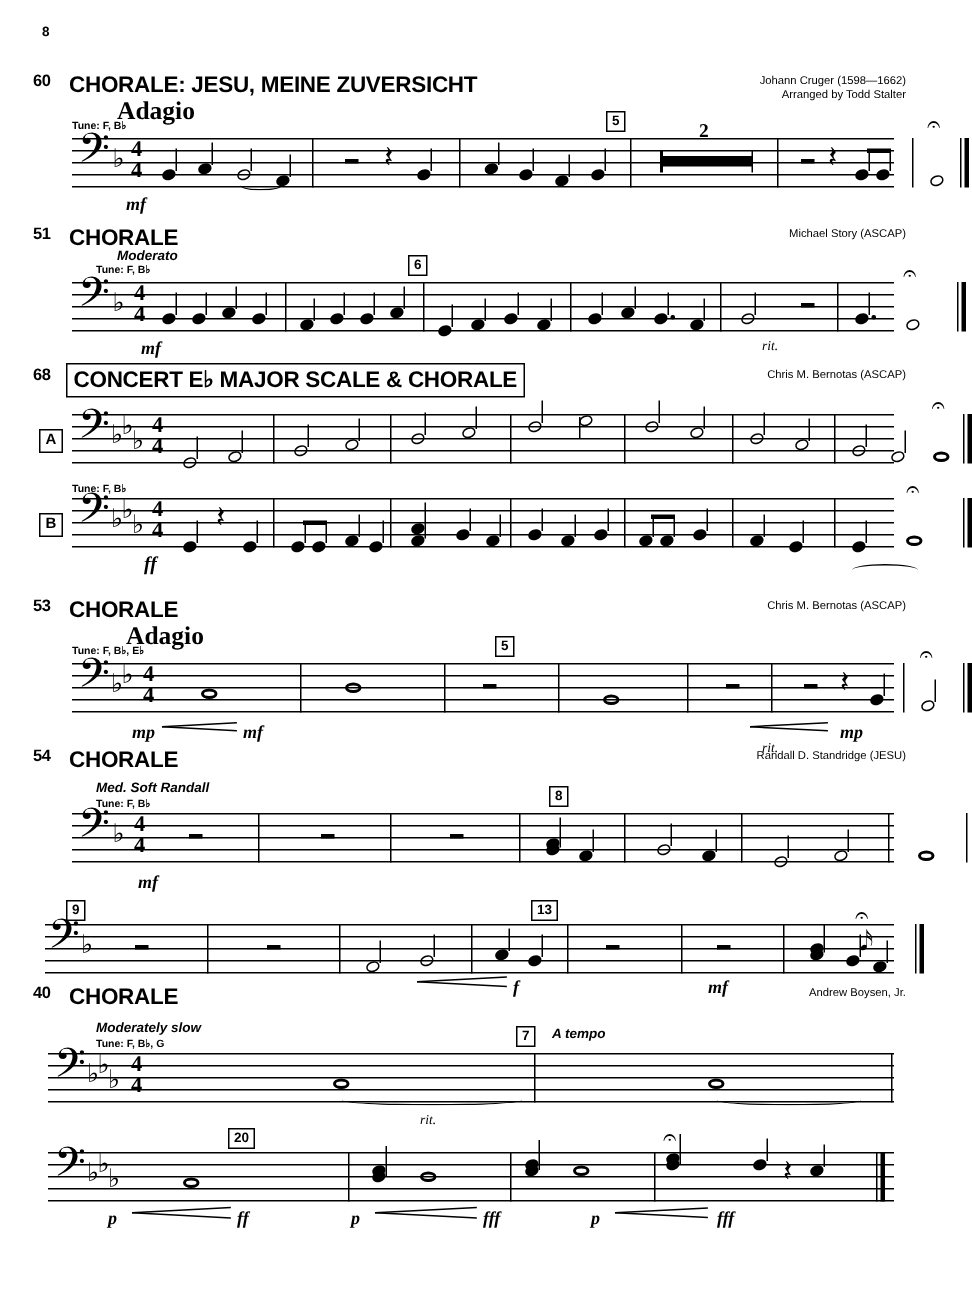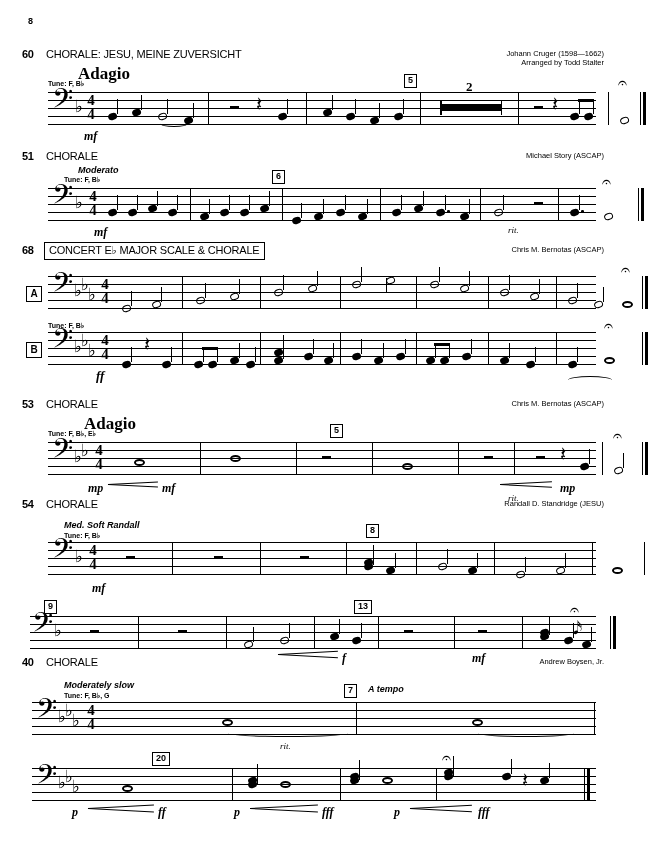--- a/index.html
+++ b/index.html
@@ -46,22 +46,22 @@
     font-family: "Liberation Sans", sans-serif;
     font-size: 11px;
     font-weight: bold;
     letter-spacing: -0.3px;
   }
   .ex-title {
     position: absolute;
     left: 46px;
     top: 0px;
     font-family: "Liberation Sans", sans-serif;
-    font-size: 11px;
-    font-weight: normal;
+    font-size: 15px;
+    font-weight: bold;
     letter-spacing: -0.2px;
   }
   .ex-title.boxed {
     border: 1px solid #000;
     padding: 1px 4px 2px 4px;
     top: -2px;
     left: 44px;
   }
   .ex-composer {
     position: absolute;

